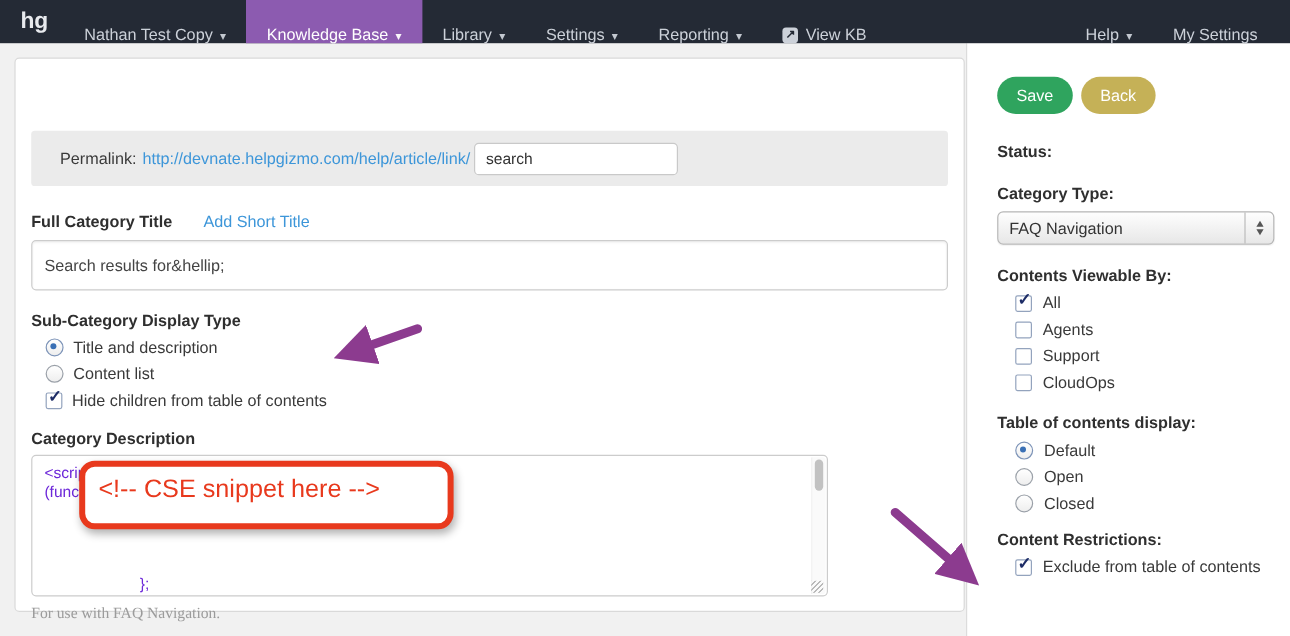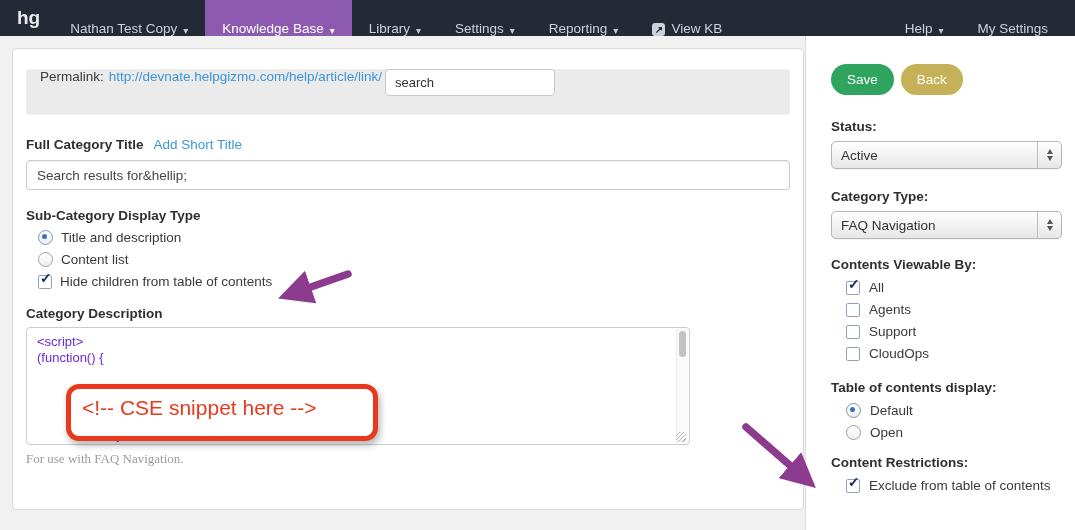--- a/index.html
+++ b/index.html
@@ -22,30 +22,30 @@
   .nav-spacer{flex:1;}
   .nav-right{display:flex;align-items:stretch;margin-right:10px;}
   .kb-icon{display:inline-flex;align-items:center;justify-content:center;width:13px;height:13px;border-radius:3px;background:#ccd1d9;color:#242a35;font-size:10px;font-weight:bold;line-height:1;}
   
   .card{
     position:absolute;left:12px;top:48px;width:792px;height:462px;box-sizing:border-box;
     background:#fff;border:1px solid #d9d9d9;border-radius:4px;
     padding:20px 13px 0 13px;z-index:1;
   }
   .permalink{
-    background:#ebebeb;border-radius:3px;height:46px;display:flex;
-    padding:0 14px;font-size:13.5px;color:#3a3a3a;
+    background:#ebebeb;border-radius:3px;height:46px;display:flex;align-items:center;
+    padding:0 24px;font-size:13.5px;color:#3a3a3a;margin-top:40px;
   }
   .pl-url{color:#3d96d9;margin-left:5px;text-decoration:none;cursor:pointer;}
   .pl-input{width:150px;height:25px;border:1px solid #c9c9c9;border-radius:4px;margin-left:3px;padding:0 9px;font-family:"Liberation Sans",sans-serif;font-size:13px;color:#333;outline:none;}
-  .label-row{display:flex;align-items:baseline;gap:10px;margin-top:22px;}
+  .label-row{display:flex;align-items:baseline;gap:26px;margin-top:22px;}
   .b-label{font-weight:bold;font-size:13.5px;color:#2f2f2f;}
   .blue-link{color:#3d96d9;font-size:13.5px;text-decoration:none;cursor:pointer;}
   .title-input{
-    display:block;width:100%;box-sizing:border-box;height:30px;margin-top:8px;
+    display:block;width:100%;box-sizing:border-box;height:42px;margin-top:8px;
     border:1px solid #cccccc;border-radius:4px;padding:0 10px;
     font-family:"Liberation Sans",sans-serif;font-size:13.5px;color:#444;
     box-shadow:inset 0 1px 2px rgba(0,0,0,.07);outline:none;
   }
   .sec-label{font-weight:bold;font-size:13.5px;color:#2f2f2f;}
   .mt18{margin-top:18px;} .mt14{margin-top:15px;} .mt20{margin-top:17px;}
   .option-row{display:flex;align-items:center;gap:8px;margin:7px 0 0 12px;font-size:13.5px;color:#3a3a3a;}
   
   .radio{position:relative;width:13px;height:13px;border:1px solid #9aa0a8;border-radius:50%;background:linear-gradient(#fff,#eee);flex:0 0 auto;cursor:pointer;}
   .radio.selected{border-color:#7d94b8;}
@@ -210,27 +210,20 @@
   <line x1="13" y1="9" x2="75" y2="63" stroke="#8c3b8f" stroke-width="7.5" stroke-linecap="round" marker-end="url(#ah2)"></line>
 </svg>
 
 <div class="sidebar">
   <div class="btn-row">
     <button class="btn btn-save">Save</button>
     <button class="btn btn-back">Back</button>
   </div>
 
   <div class="sb-label sb-mt1">Status:</div>
-  <div class="select">
-    <span>Active</span>
-    <span class="spinner">
-        <i class="tri-up"></i>
-        <i class="tri-down"></i>
-      </span>
-  </div>
 
   <div class="sb-label sb-mt2">Category Type:</div>
   <div class="select">
     <span>FAQ Navigation</span>
     <span class="spinner">
         <i class="tri-up"></i>
         <i class="tri-down"></i>
       </span>
   </div>
 
@@ -256,20 +249,24 @@
 
   <div class="sb-label sb-mt4">Table of contents display:</div>
   <div class="sb-option">
     <span class="radio selected"></span>
     <span>Default</span>
   </div>
   <div class="sb-option">
     <span class="radio"></span>
     <span>Open</span>
   </div>
+  <div class="sb-option">
+    <span class="radio"></span>
+    <span>Closed</span>
+  </div>
 
   <div class="sb-label sb-mt5">Content Restrictions:</div>
   <div class="sb-option">
     <span class="checkbox checked">
         <span class="check">✓</span>
       </span>
     <span>Exclude from table of contents</span>
   </div>
 </div>
 

